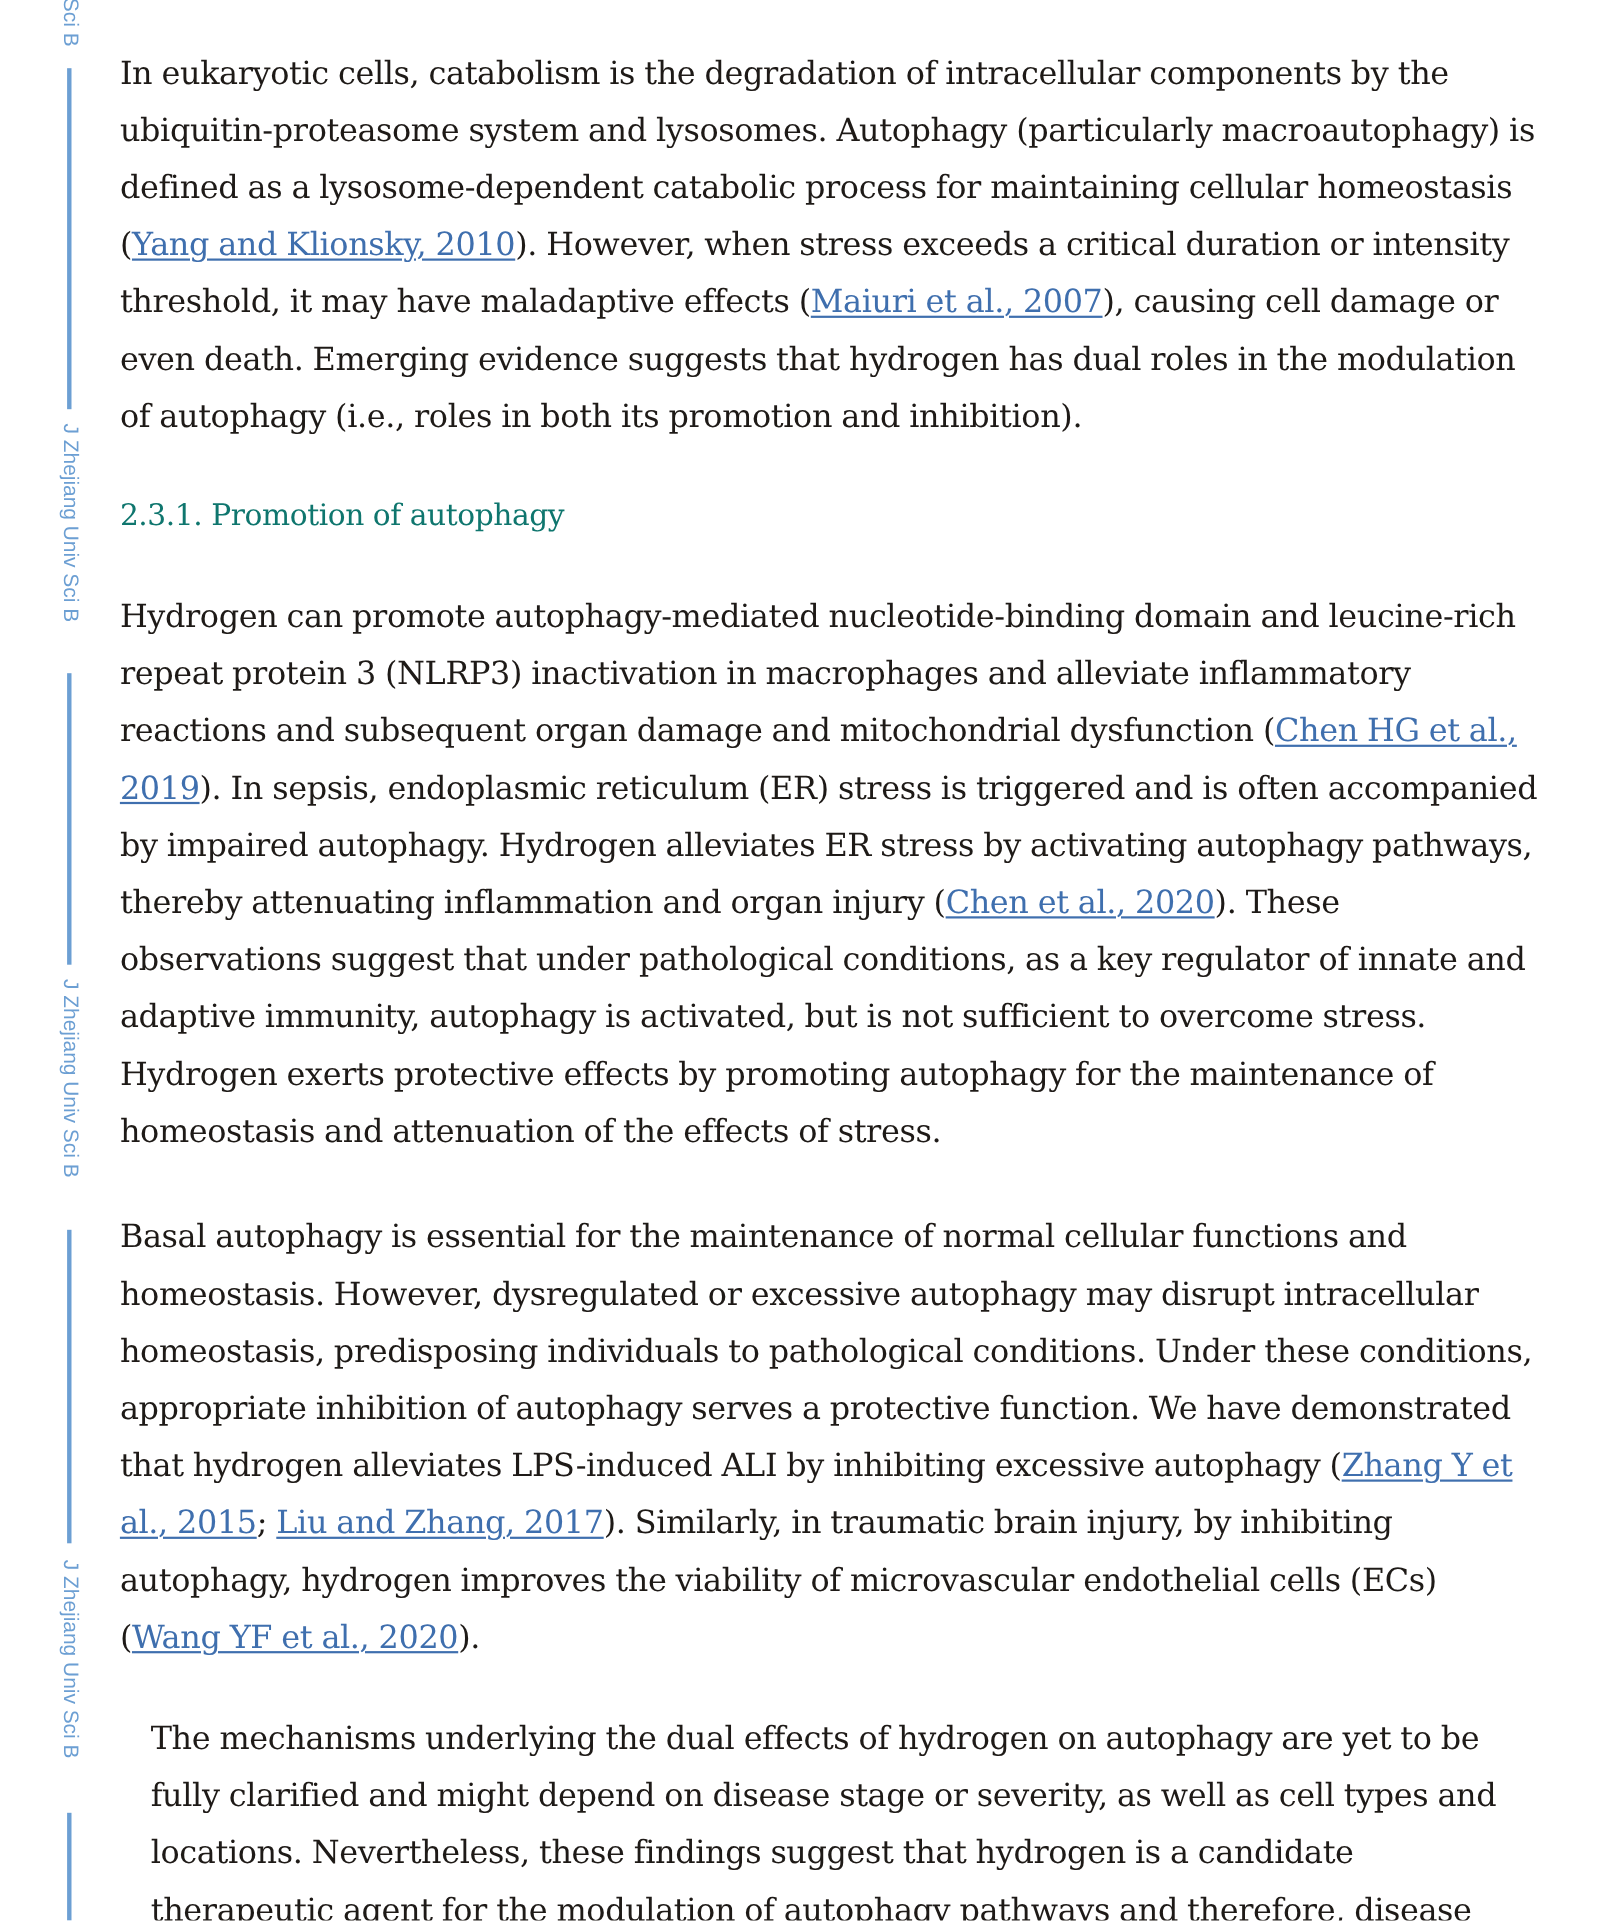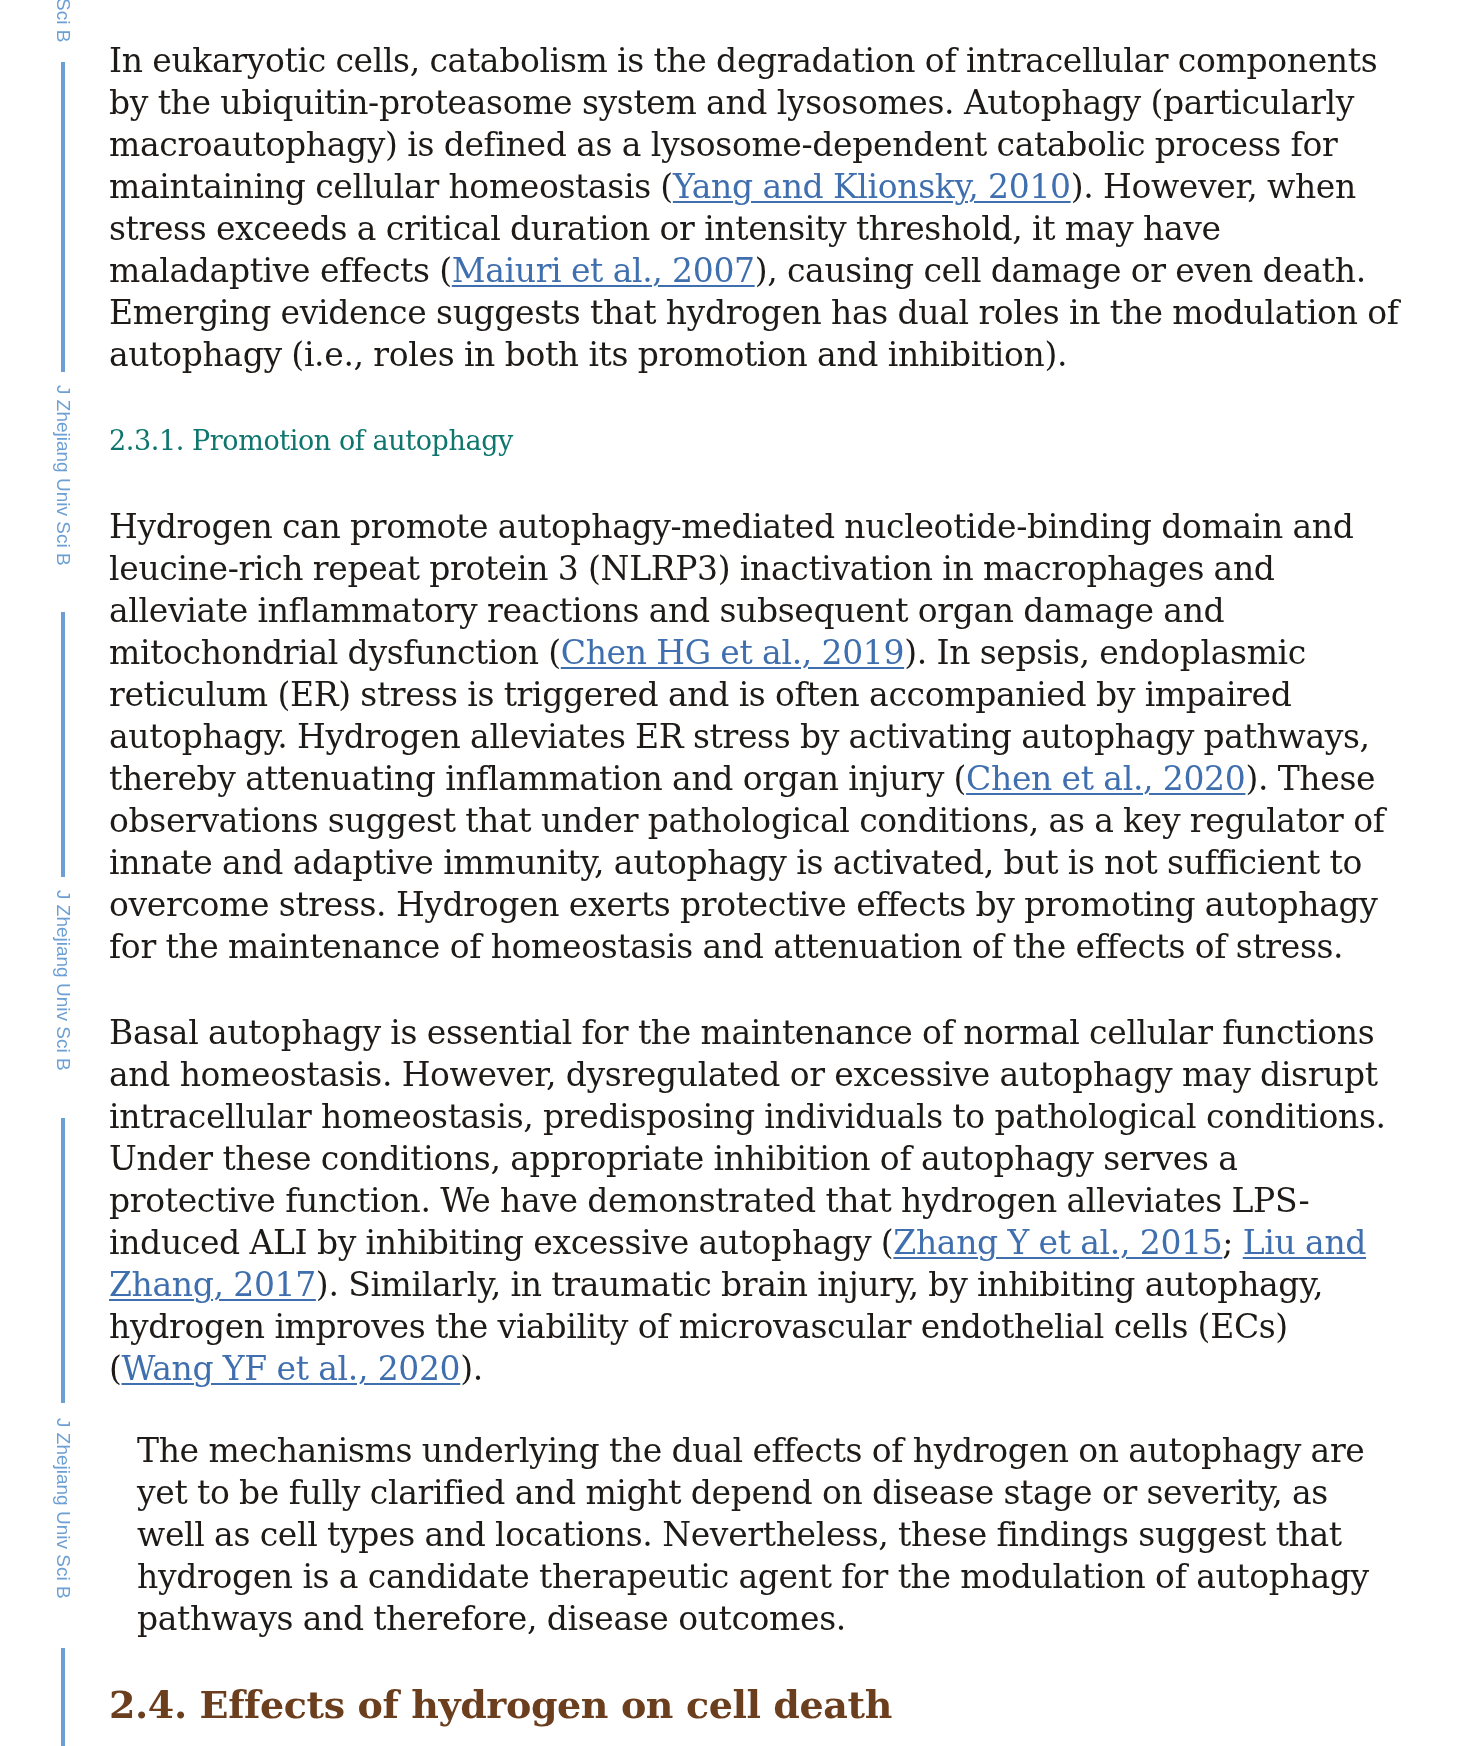--- a/index.html
+++ b/index.html
@@ -45,22 +45,22 @@
 
   
   .article {
     position: absolute;
     left: 109px;
     top: 40px;
     width: 1290px;
   }
   .para {
     margin: 0;
-    font-size: 33px;
-    line-height: 42px;
+    font-size: 29px;
+    line-height: 52px;
     letter-spacing: -0.35px;
     word-spacing: -0.5px;
     color: #1e1a17;
   }
   .para a {
     color: #3f6fae;
     text-decoration: underline;
     text-decoration-thickness: 2px;
     text-underline-offset: 3px;
   }

